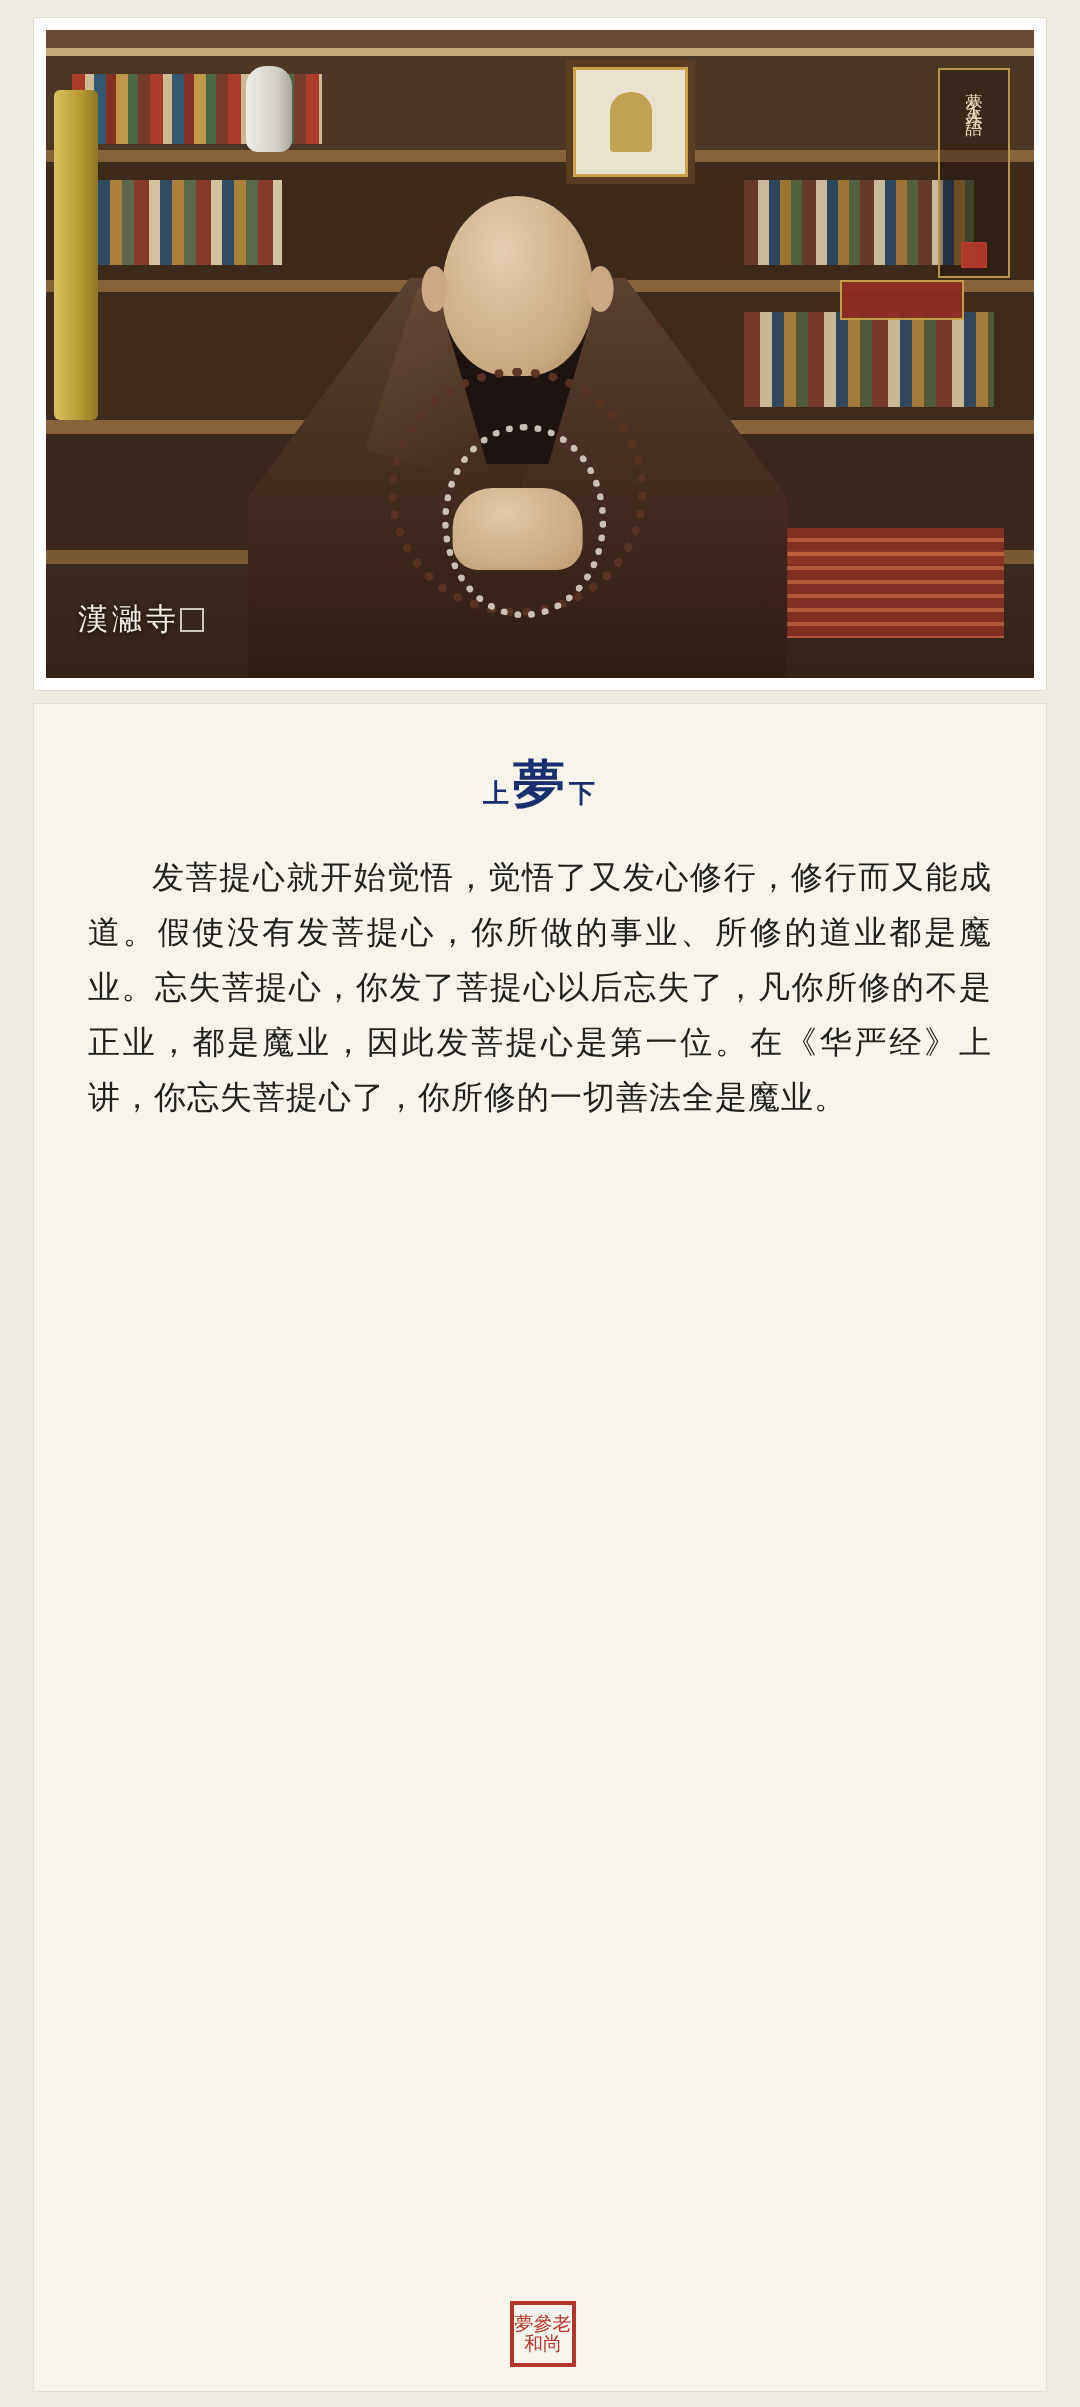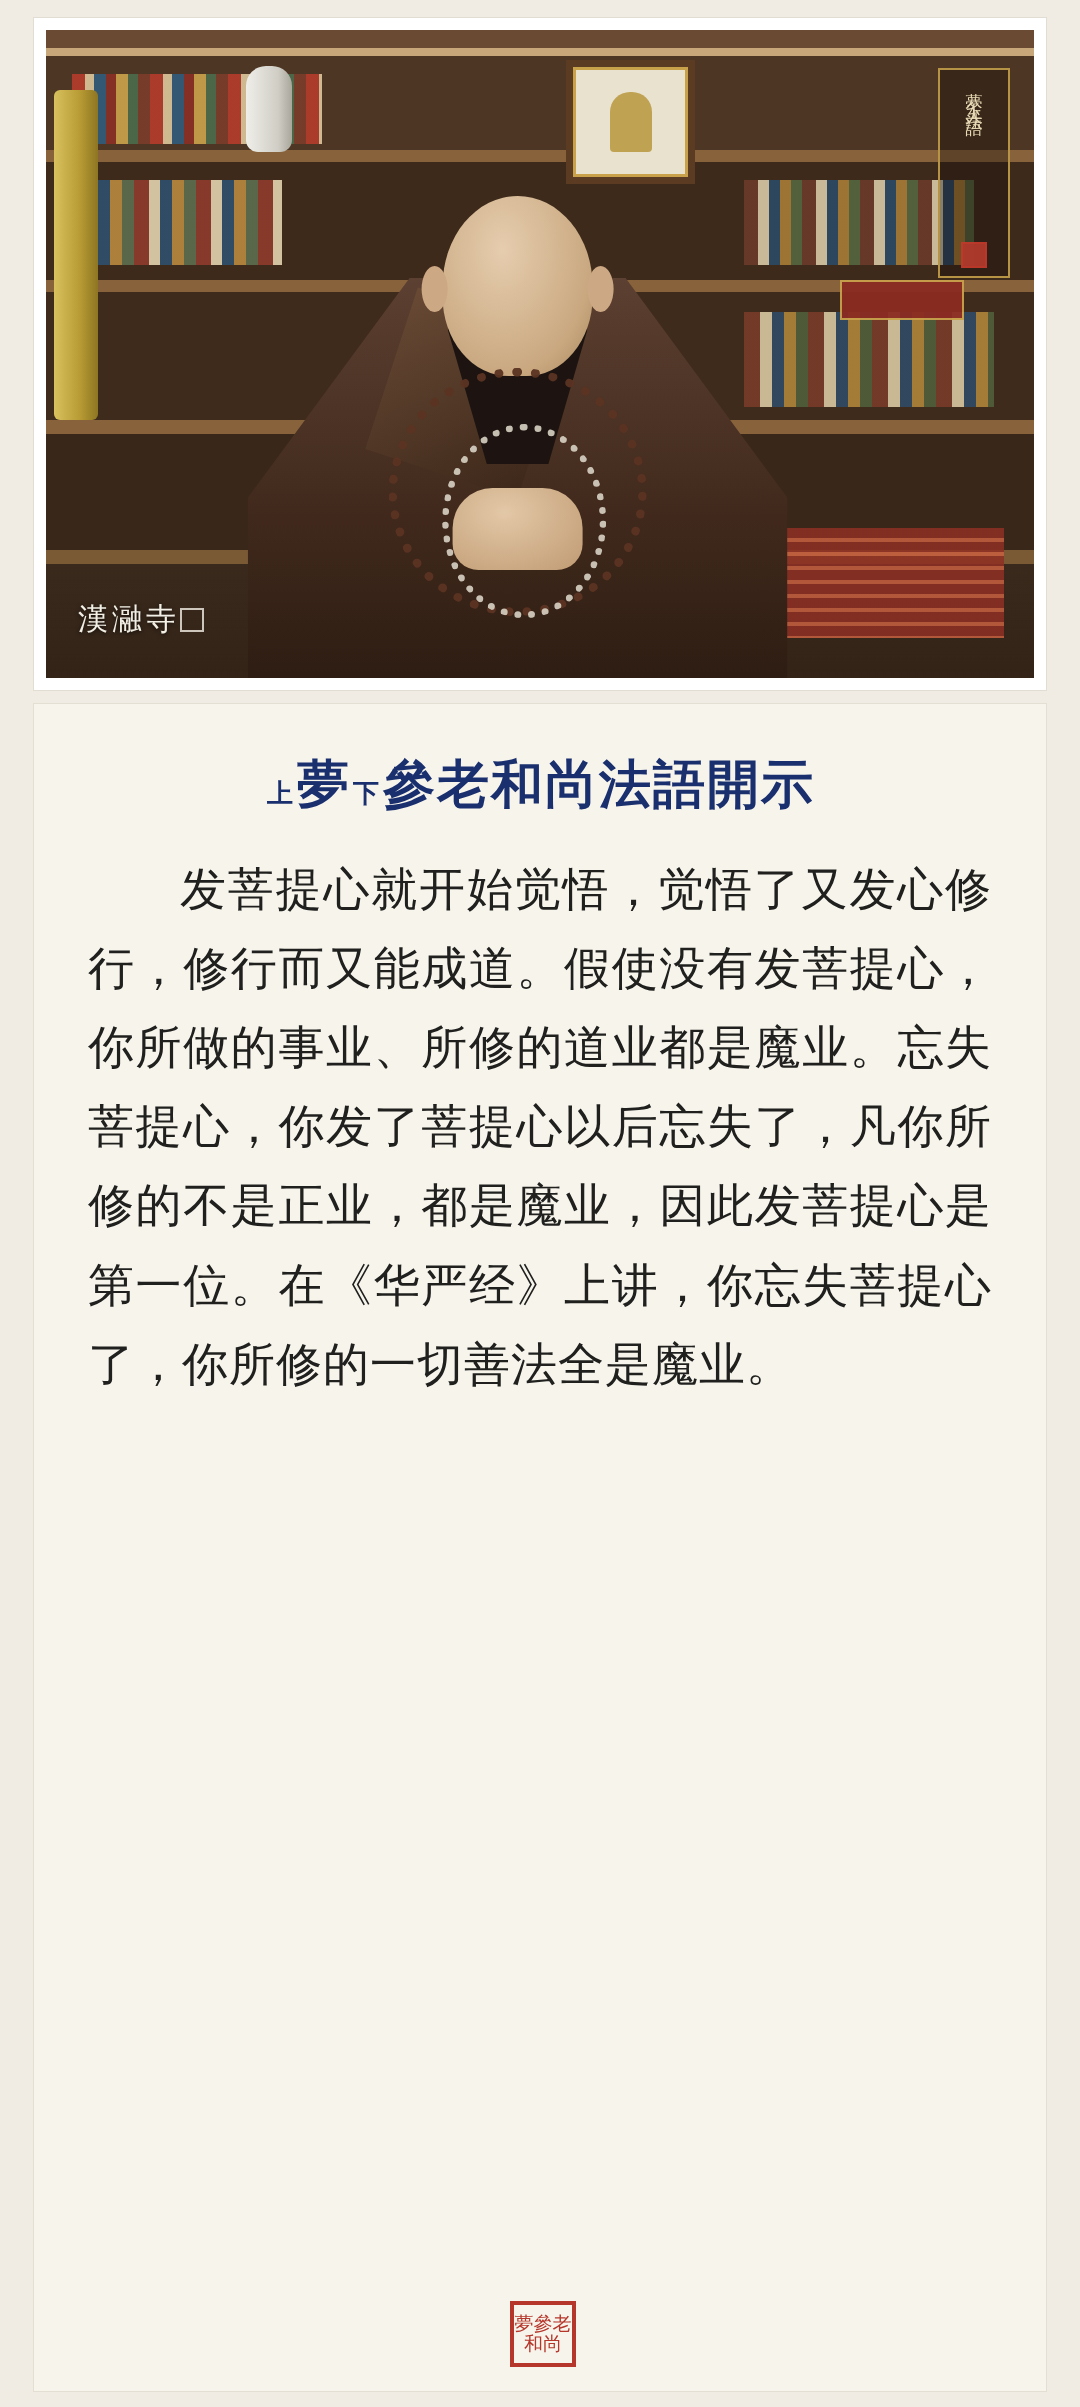--- a/index.html
+++ b/index.html
@@ -320,21 +320,21 @@
     align-items: baseline;
     justify-content: center;
     margin-bottom: 30px;
   }
   .heading .small {
     font-size: 26px;
     vertical-align: super;
     margin: 0 2px;
   }
   .body-text {
-    font-size: 46px;
+    font-size: 32px;
     line-height: 1.72;
     color: #20201e;
     text-align: justify;
     text-indent: 2em;
     font-family: "Liberation Serif", serif;
     letter-spacing: 1px;
     width: 100%;
   }
   .bottom-seal {
     margin-top: auto;
@@ -398,21 +398,20 @@
         <span class="wm-box"></span>
       </div>
     </div>
   </div>
 
   <div class="text-card">
     <div class="heading">
       <span class="small">上</span>
       <span>夢</span>
       <span class="small">下</span>
-      <span>參老和尚法語開示</span>
     </div>
 
     <div class="body-text">发菩提心就开始觉悟，觉悟了又发心修行，修行而又能成道。假使没有发菩提心，你所做的事业、所修的道业都是魔业。忘失菩提心，你发了菩提心以后忘失了，凡你所修的不是正业，都是魔业，因此发菩提心是第一位。在《华严经》上讲，你忘失菩提心了，你所修的一切善法全是魔业。</div>
 
     <div class="bottom-seal">
       <div class="seal-square">夢參老和尚</div>
     </div>
   </div>
 
 </div>

